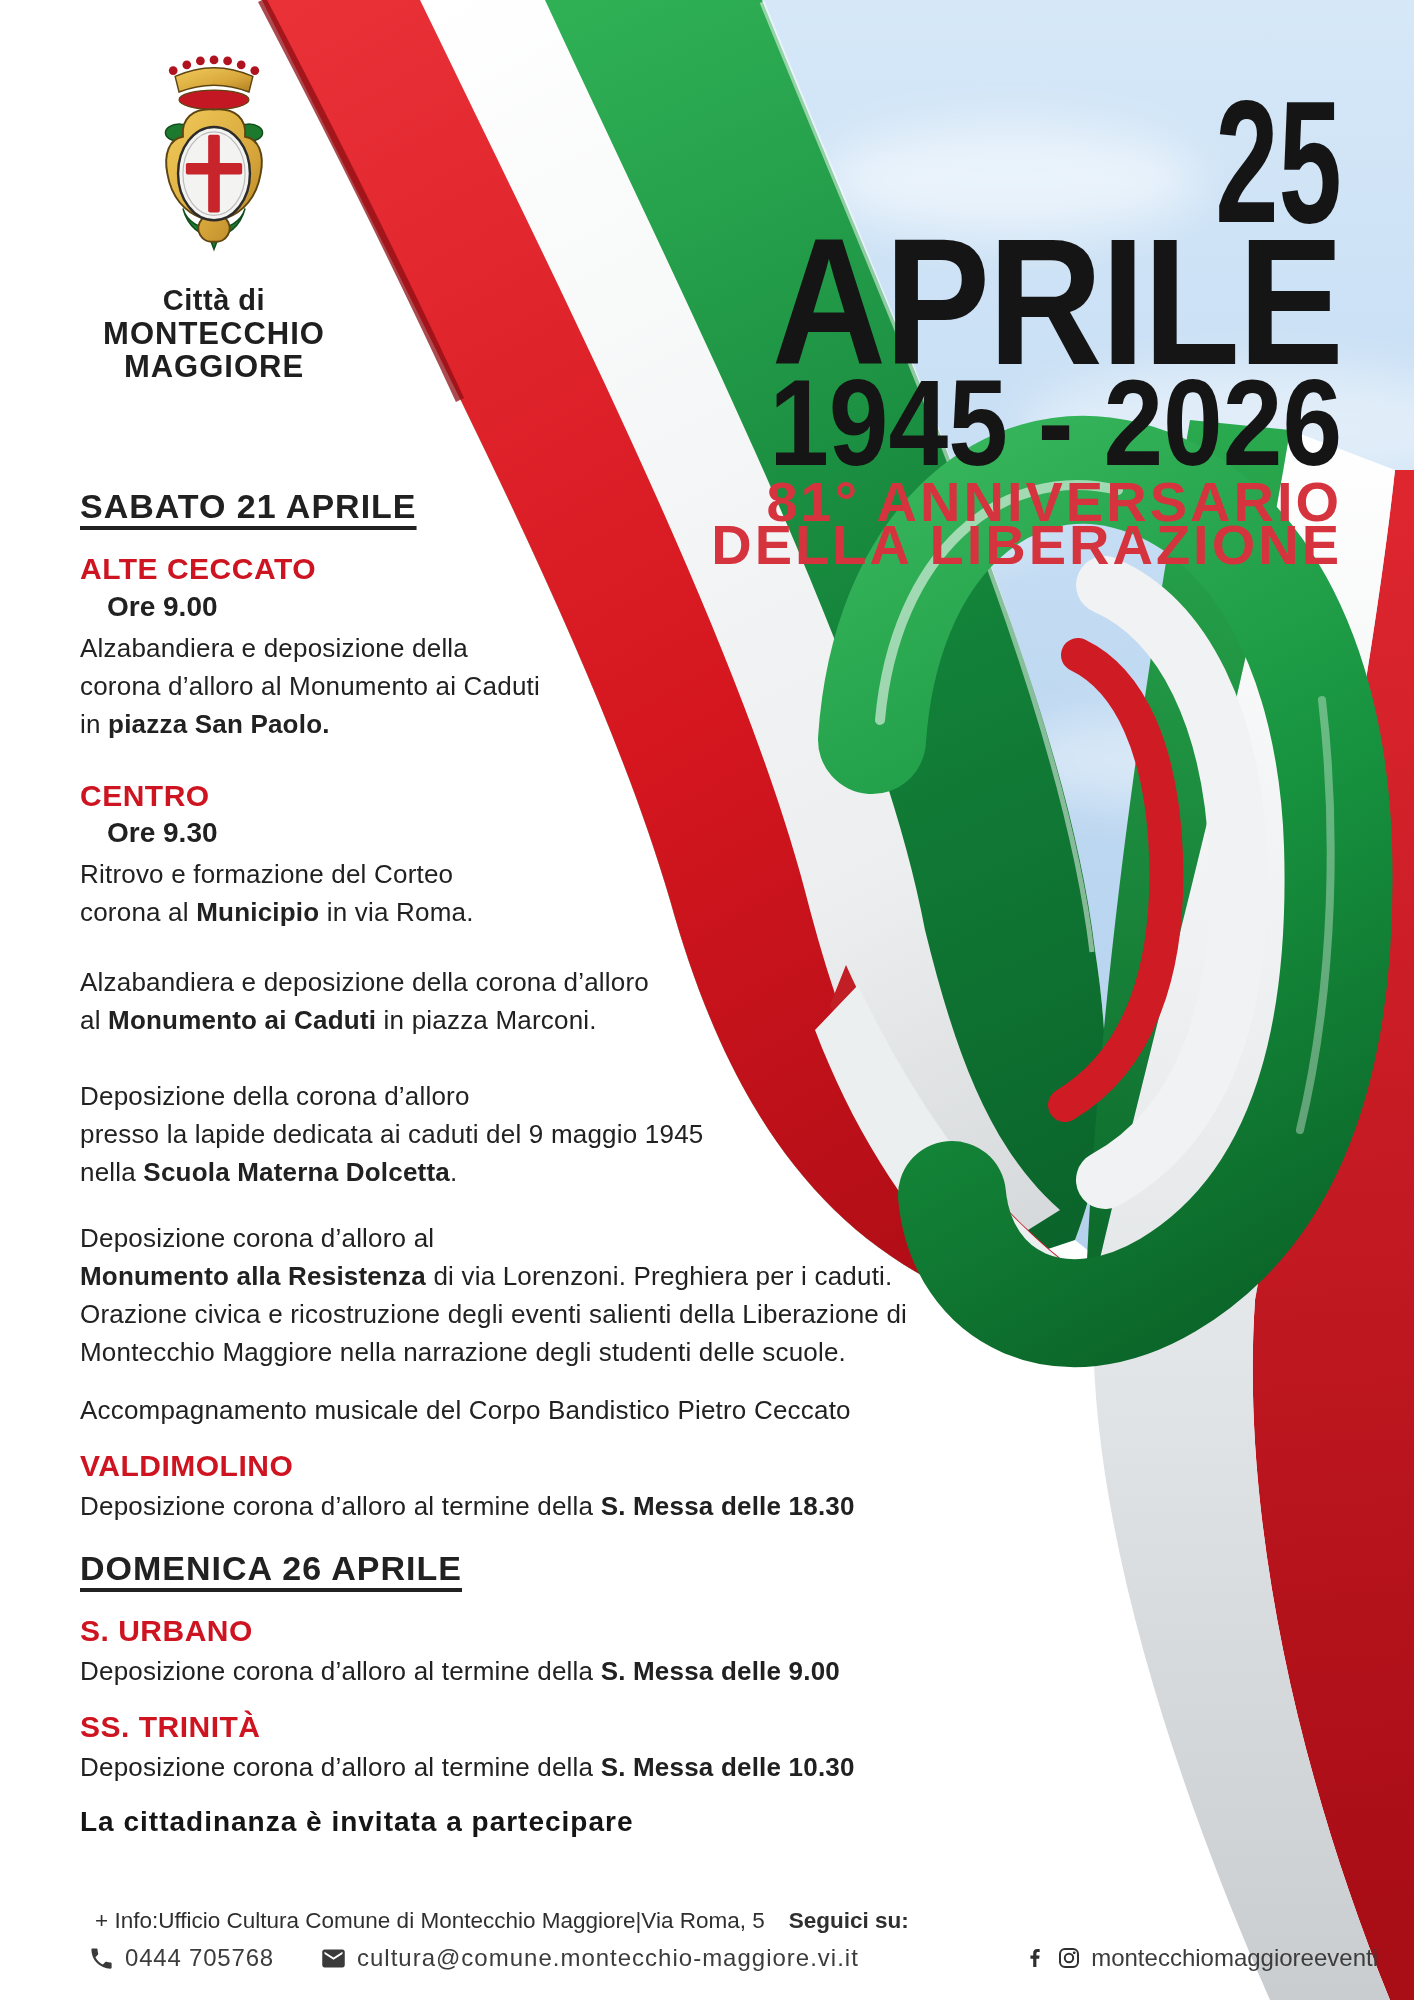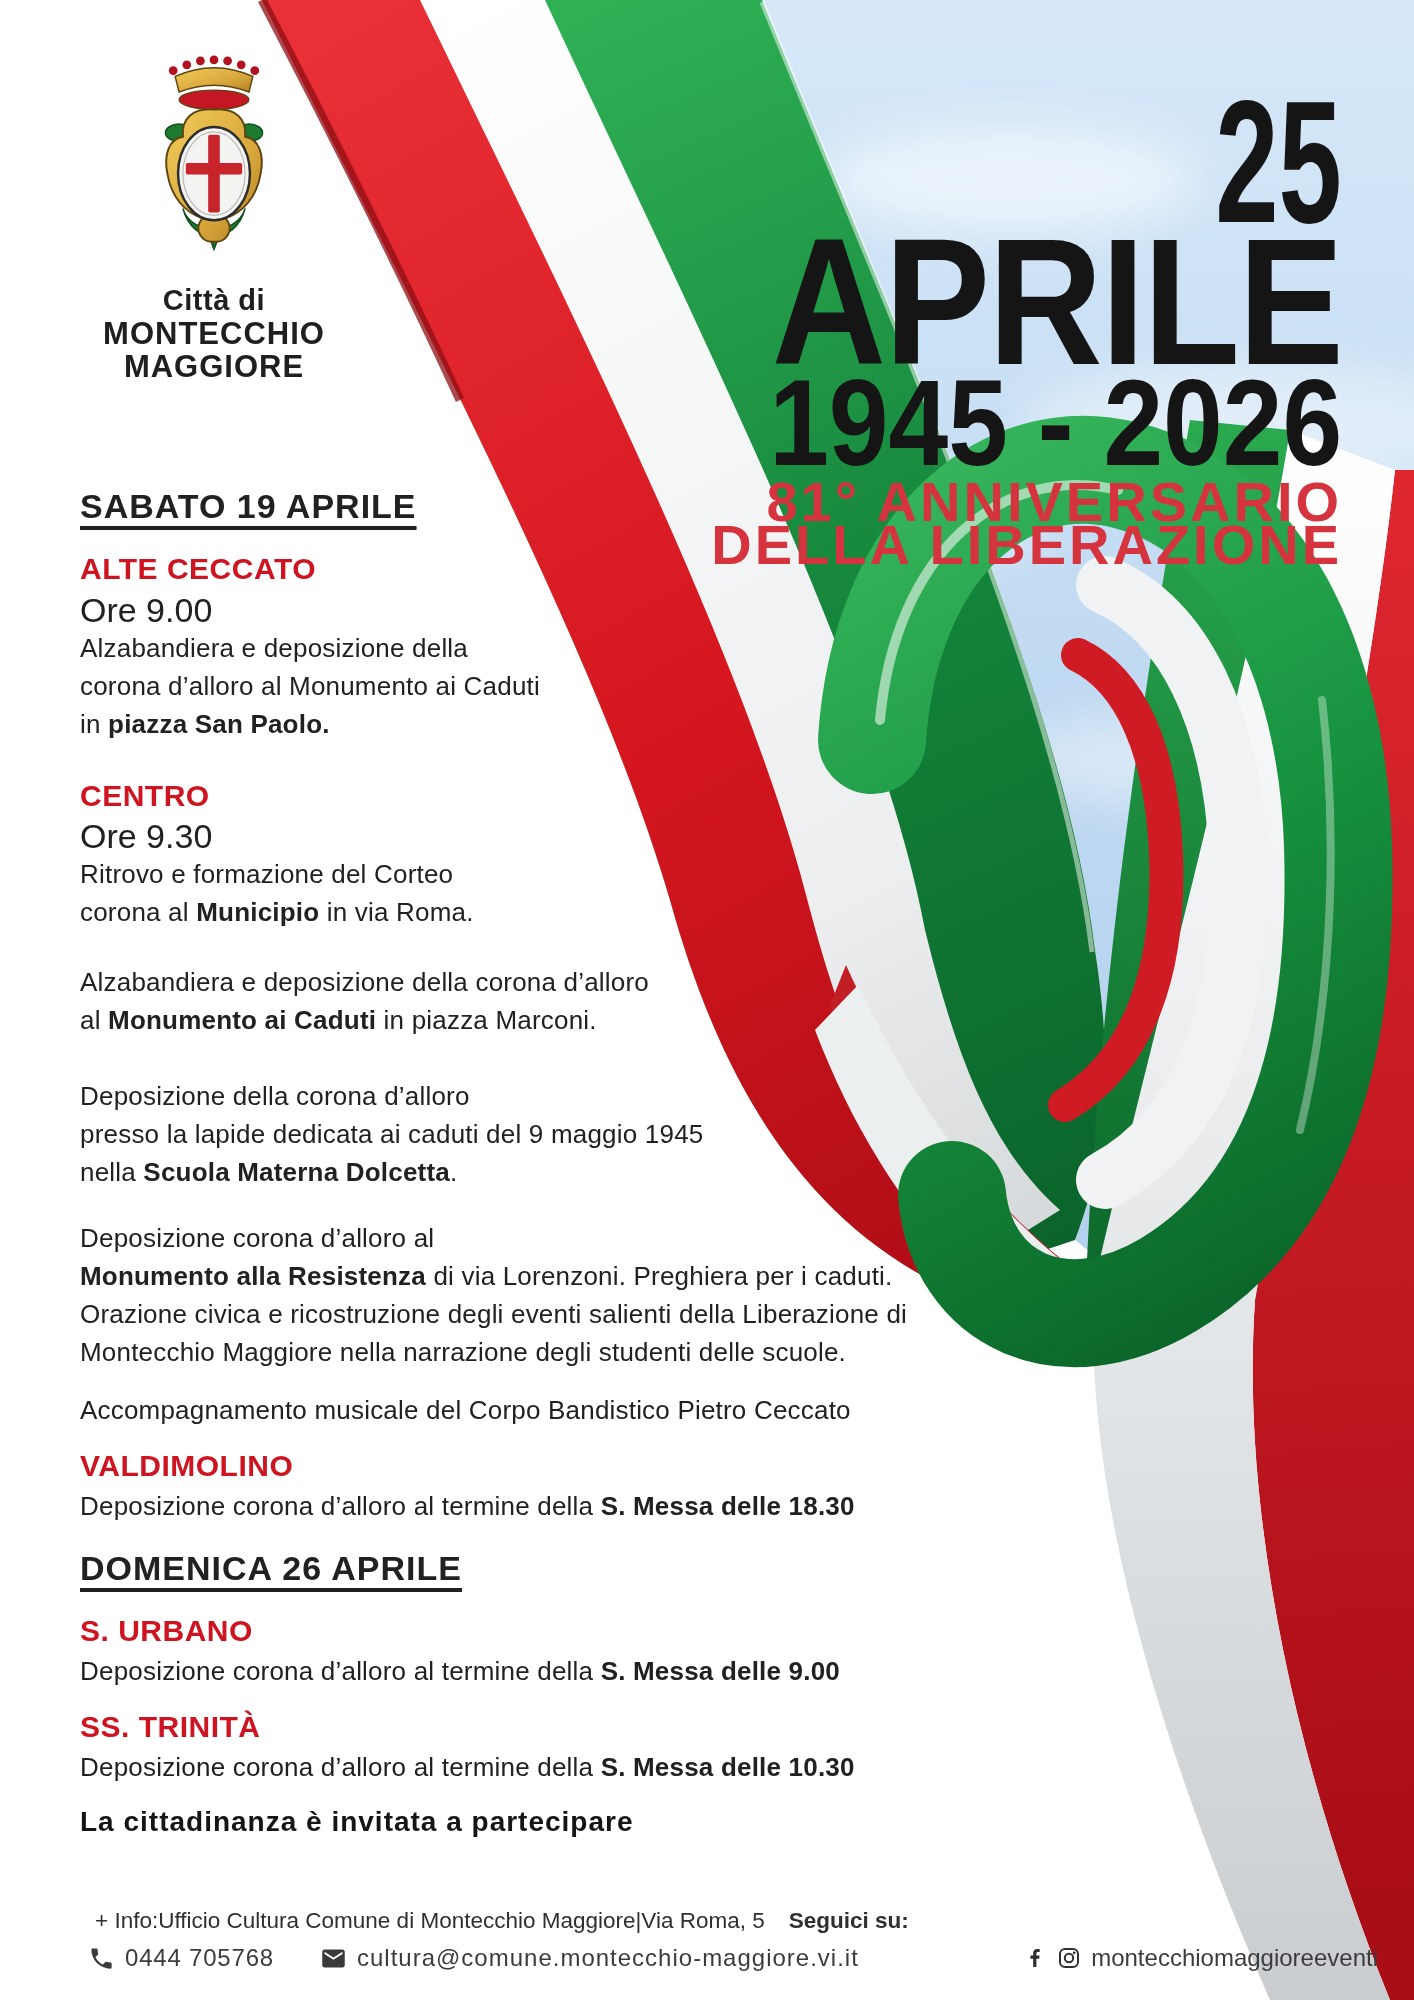--- a/index.html
+++ b/index.html
@@ -21,21 +21,21 @@
   .t-day{top:74px;font-size:175px;transform:scaleX(.65);}
   .t-month{top:212px;font-size:180px;transform:scaleX(.88);letter-spacing:-2px;}
   .t-years{top:362px;font-size:122px;transform:scaleX(.88);}
   .t-a1{top:474px;font-size:56px;letter-spacing:3px;color:#d5343f;}
   .t-a2{top:517px;font-size:56px;letter-spacing:3px;color:#d5343f;}
   
   .blk{position:absolute;left:80px;white-space:nowrap;z-index:3;color:#212121;}
   .day{font-size:34px;font-weight:700;letter-spacing:1px;
        text-decoration:underline;text-decoration-thickness:3.5px;text-underline-offset:8px;}
   .sec{font-size:30px;font-weight:700;letter-spacing:.5px;color:#ce1420;}
-  .time{font-size:34px;font-weight:400;}
+  .time{font-size:28px;font-weight:700;margin-left:27px;}
   .para{font-size:26px;letter-spacing:.2px;}
   .para .tl{line-height:38px;}
   .para .b{font-weight:700;}
   .closing{position:absolute;left:80px;top:1806px;z-index:3;color:#151515;
            font-size:28px;font-weight:700;letter-spacing:1px;white-space:nowrap;}
   
   .foot1{position:absolute;left:95px;top:1908px;z-index:3;display:flex;align-items:baseline;
          font-size:22.5px;color:#2f2f2f;white-space:nowrap;}
   .foot1 .fb{font-weight:400;}
   .foot1 .follow{font-weight:700;margin-left:24px;}
@@ -170,21 +170,21 @@
     <div class="b2">MONTECCHIO</div>
     <div class="b3">MAGGIORE</div>
   </div>
 
   <div class="tline t-day">25</div>
   <div class="tline t-month">APRILE</div>
   <div class="tline t-years">1945 - 2026</div>
   <div class="tline t-a1">81° ANNIVERSARIO</div>
   <div class="tline t-a2">DELLA LIBERAZIONE</div>
 
-  <div class="blk day" style="top:487px">SABATO 19 APRILE</div>
+  <div class="blk day" style="top:487px">SABATO 21 APRILE</div>
   <div class="blk sec" style="top:552px">ALTE CECCATO</div>
   <div class="blk time" style="top:591px">Ore 9.00</div>
   <div class="blk para" style="top:629px">
       <div class="tl"><span>Alzabandiera e deposizione della</span></div>
       <div class="tl"><span>corona d’alloro al Monumento ai Caduti</span></div>
       <div class="tl"><span>in </span><span class="b">piazza San Paolo.</span></div>
     </div>
   <div class="blk sec" style="top:779px">CENTRO</div>
   <div class="blk time" style="top:817px">Ore 9.30</div>
   <div class="blk para" style="top:855px">

